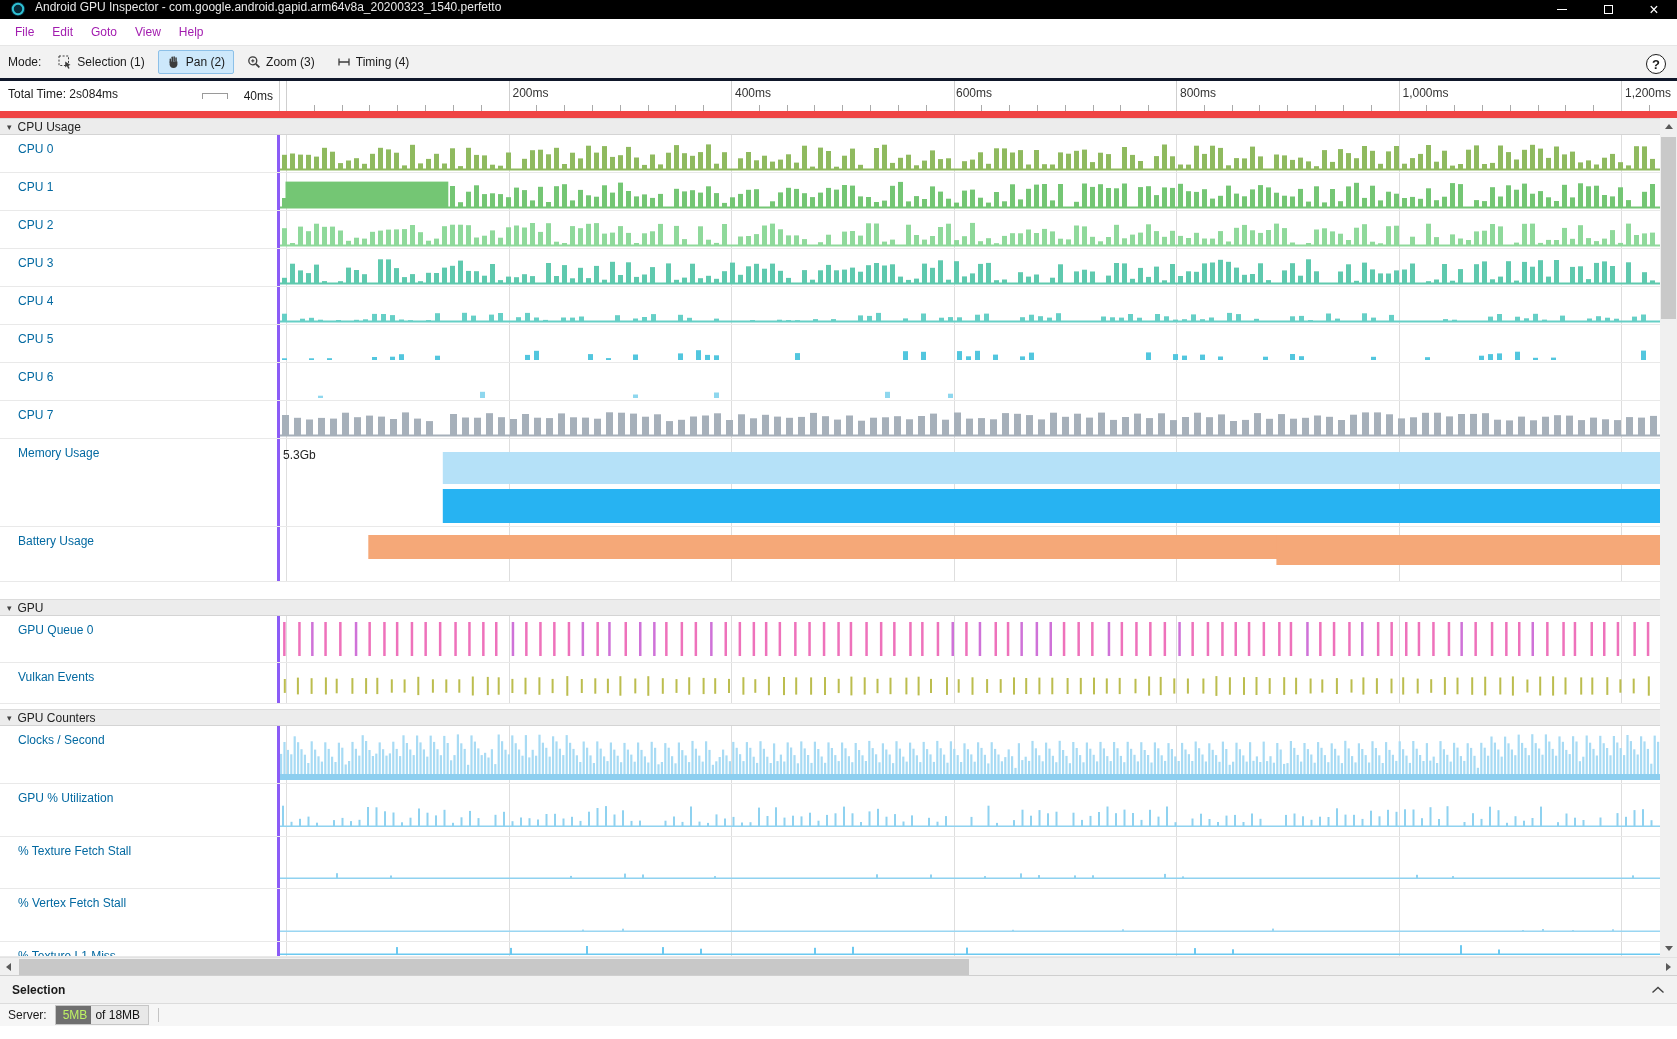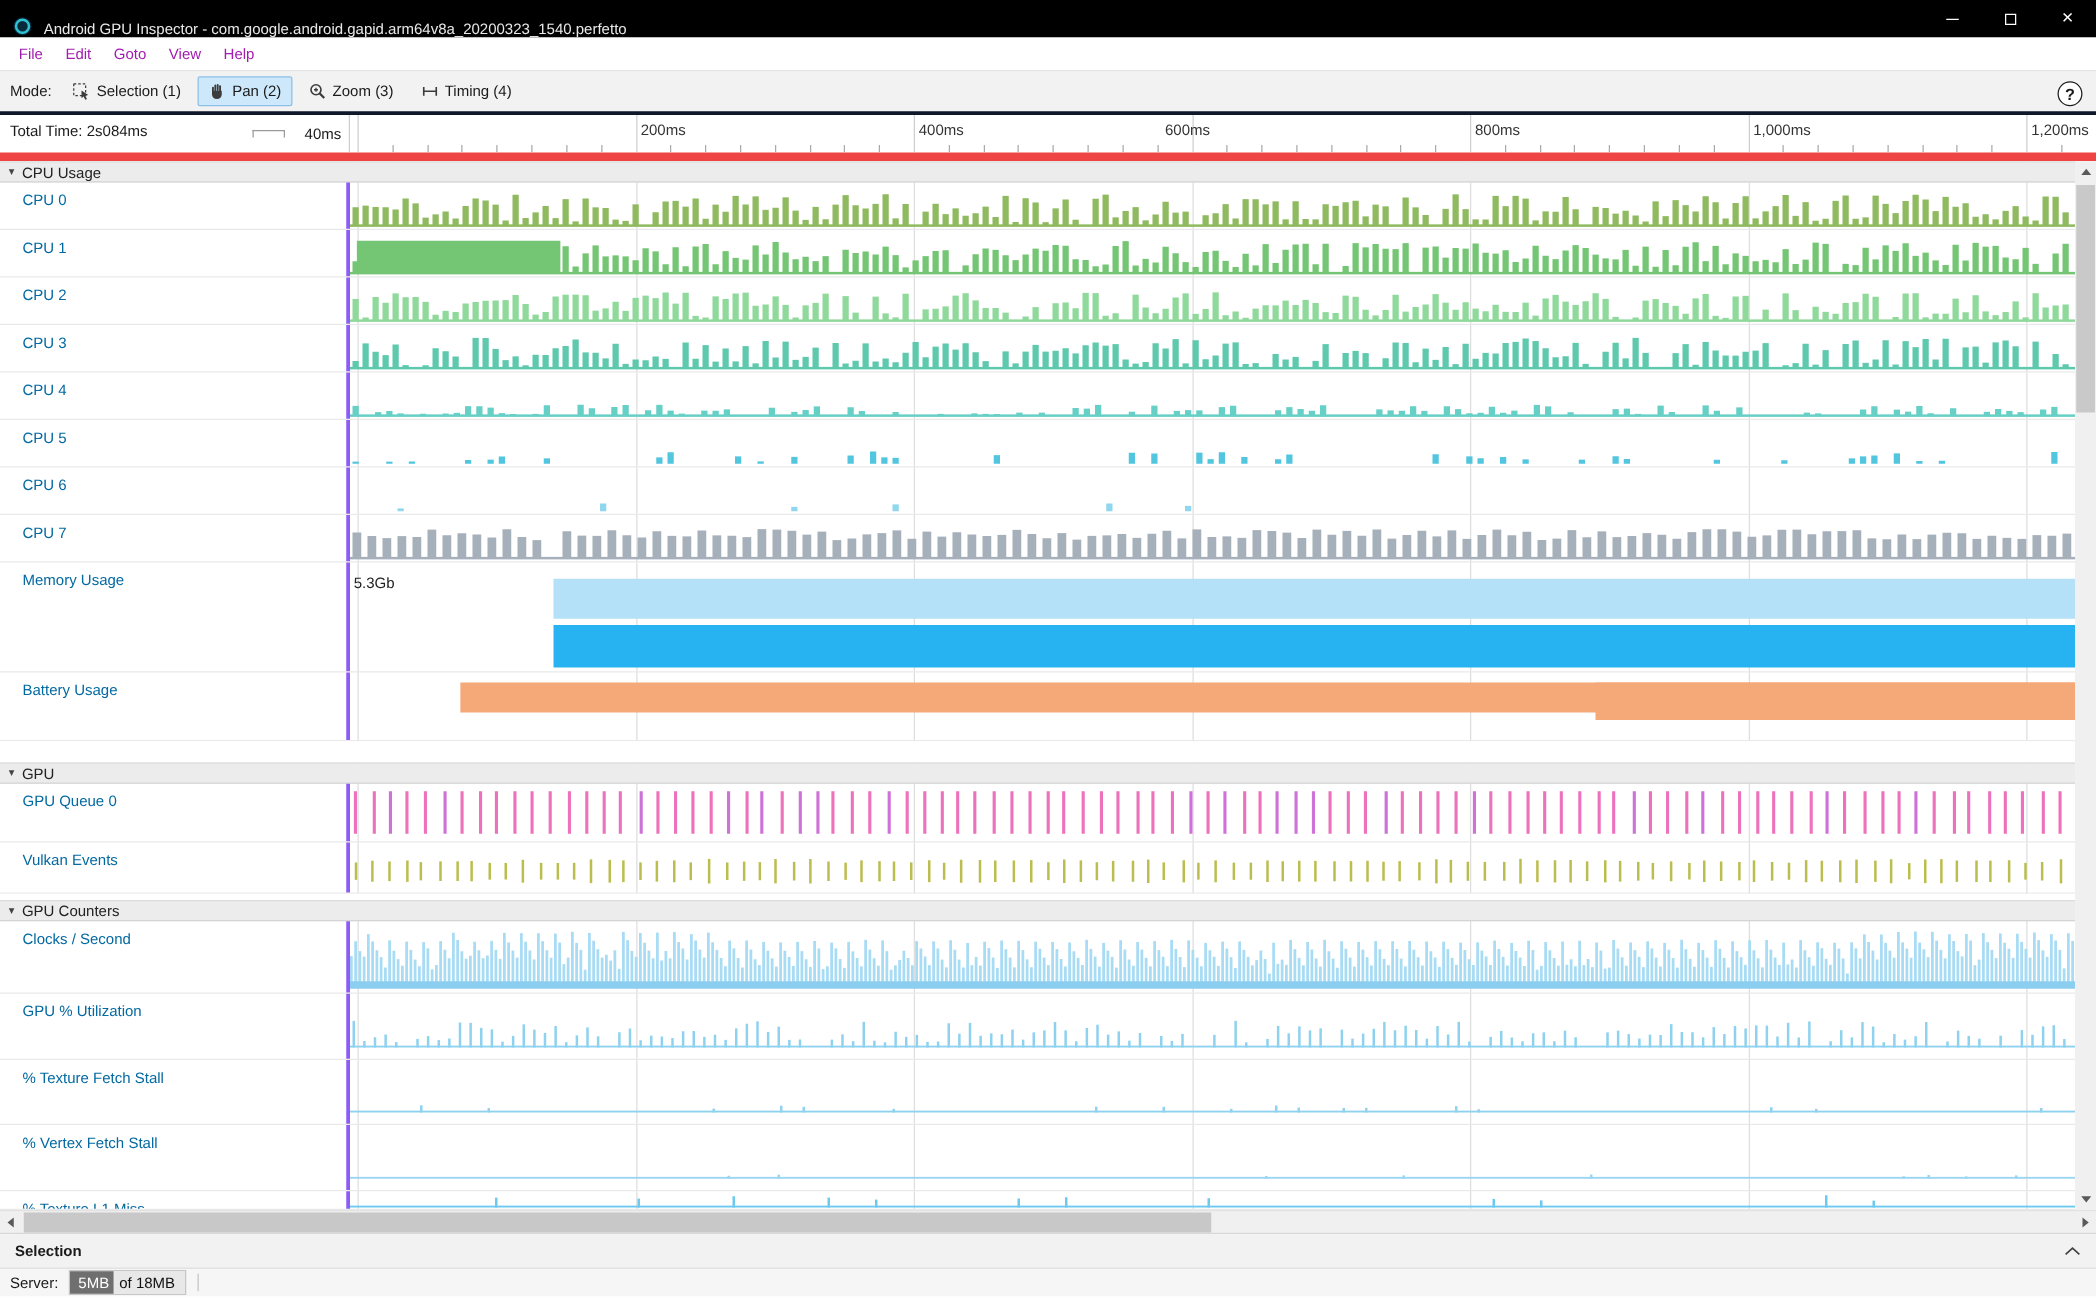--- a/index.html
+++ b/index.html
@@ -1,20 +1,20 @@
 <!DOCTYPE html>
 <html><head>
 <meta charset="utf-8">
 <style>
   *{margin:0;padding:0;box-sizing:border-box}
   html,body{width:1677px;height:1039px;overflow:hidden;background:#fff;
     font-family:"Liberation Sans","DejaVu Sans",sans-serif;font-size:12px;color:#1a1a1a}
 
   
-  .titlebar{height:30px;background:#000;color:#e9e9e9;display:flex;align-items:flex-end}
+  .titlebar{height:19px;background:#000;color:#e9e9e9;display:flex;align-items:flex-start}
   .titlebar .app-icon{width:18px;height:18px;margin:0 8px 0 9px;flex:0 0 auto}
   .titlebar .title{font-size:12px;white-space:nowrap}
   .win-btns{margin-left:auto;display:flex;height:100%}
   .win-btn{width:46px;height:100%;display:flex;align-items:center;justify-content:center;color:#fff}
   .wb-min{width:10px;height:1px;background:#fff}
   .wb-max{width:9px;height:9px;border:1px solid #fff}
   .wb-close{font-size:16px;line-height:1}
 
   
   .menubar{height:26px;background:#fff;display:flex;align-items:center;padding-left:6px}
@@ -73,21 +73,21 @@
   .tri.r{border-right:none;border-left:5px solid #5a5a5a}
   .tri.u{border-top:none;border-bottom:5px solid #5a5a5a}
   .tri.d{border-bottom:none;border-top:5px solid #5a5a5a}
 
   
   #selection-bar{height:28px;background:#f2f2f2;border-top:1px solid #cfcfcf;display:flex;
     align-items:center;justify-content:space-between;padding:0 12px}
   #selection-bar .sel-title{font-weight:700}
   #statusbar{height:23px;background:#f6f6f6;border-top:1px solid #dcdcdc;display:flex;align-items:center;padding-left:8px}
   .mem-widget{display:inline-flex;margin-left:8px;border:1px solid #c6c6c6;line-height:1}
-  .mem-dark{background:#6f6f6f;color:#ffffff;padding:3px 4px 3px 7px}
+  .mem-dark{background:#6f6f6f;color:#bef264;padding:3px 4px 3px 7px}
   .mem-light{background:#e8e8e8;color:#111;padding:3px 8px 3px 4px}
   .status-sep{width:1px;height:14px;background:#c4c4c4;margin-left:9px}
 </style>
 </head>
 <body>
 
 <div class="titlebar">
   <span class="app-icon">
     <svg width="18" height="18" viewBox="0 0 18 18">
       <circle cx="9" cy="9" r="7.2" fill="#072b3a"></circle>
@@ -195,21 +195,21 @@
       <div class="rmajor" style="left: 451px;"></div>
       <span class="rlabel" style="left: 455px;">400ms</span>
       <div class="rminor" style="left: 478.812px;"></div>
       <div class="rminor" style="left: 506.625px;"></div>
       <div class="rminor" style="left: 534.438px;"></div>
       <div class="rminor" style="left: 562.25px;"></div>
       <div class="rminor" style="left: 590.062px;"></div>
       <div class="rminor" style="left: 617.875px;"></div>
       <div class="rminor" style="left: 645.688px;"></div>
       <div class="rmajor" style="left: 673.5px;"></div>
-      <span class="rlabel" style="left: 652px;">600ms</span>
+      <span class="rlabel" style="left: 676px;">600ms</span>
       <div class="rminor" style="left: 701.312px;"></div>
       <div class="rminor" style="left: 729.125px;"></div>
       <div class="rminor" style="left: 756.938px;"></div>
       <div class="rminor" style="left: 784.75px;"></div>
       <div class="rminor" style="left: 812.562px;"></div>
       <div class="rminor" style="left: 840.375px;"></div>
       <div class="rminor" style="left: 868.188px;"></div>
       <div class="rmajor" style="left: 896px;"></div>
       <span class="rlabel" style="left: 900px;">800ms</span>
       <div class="rminor" style="left: 923.812px;"></div>

